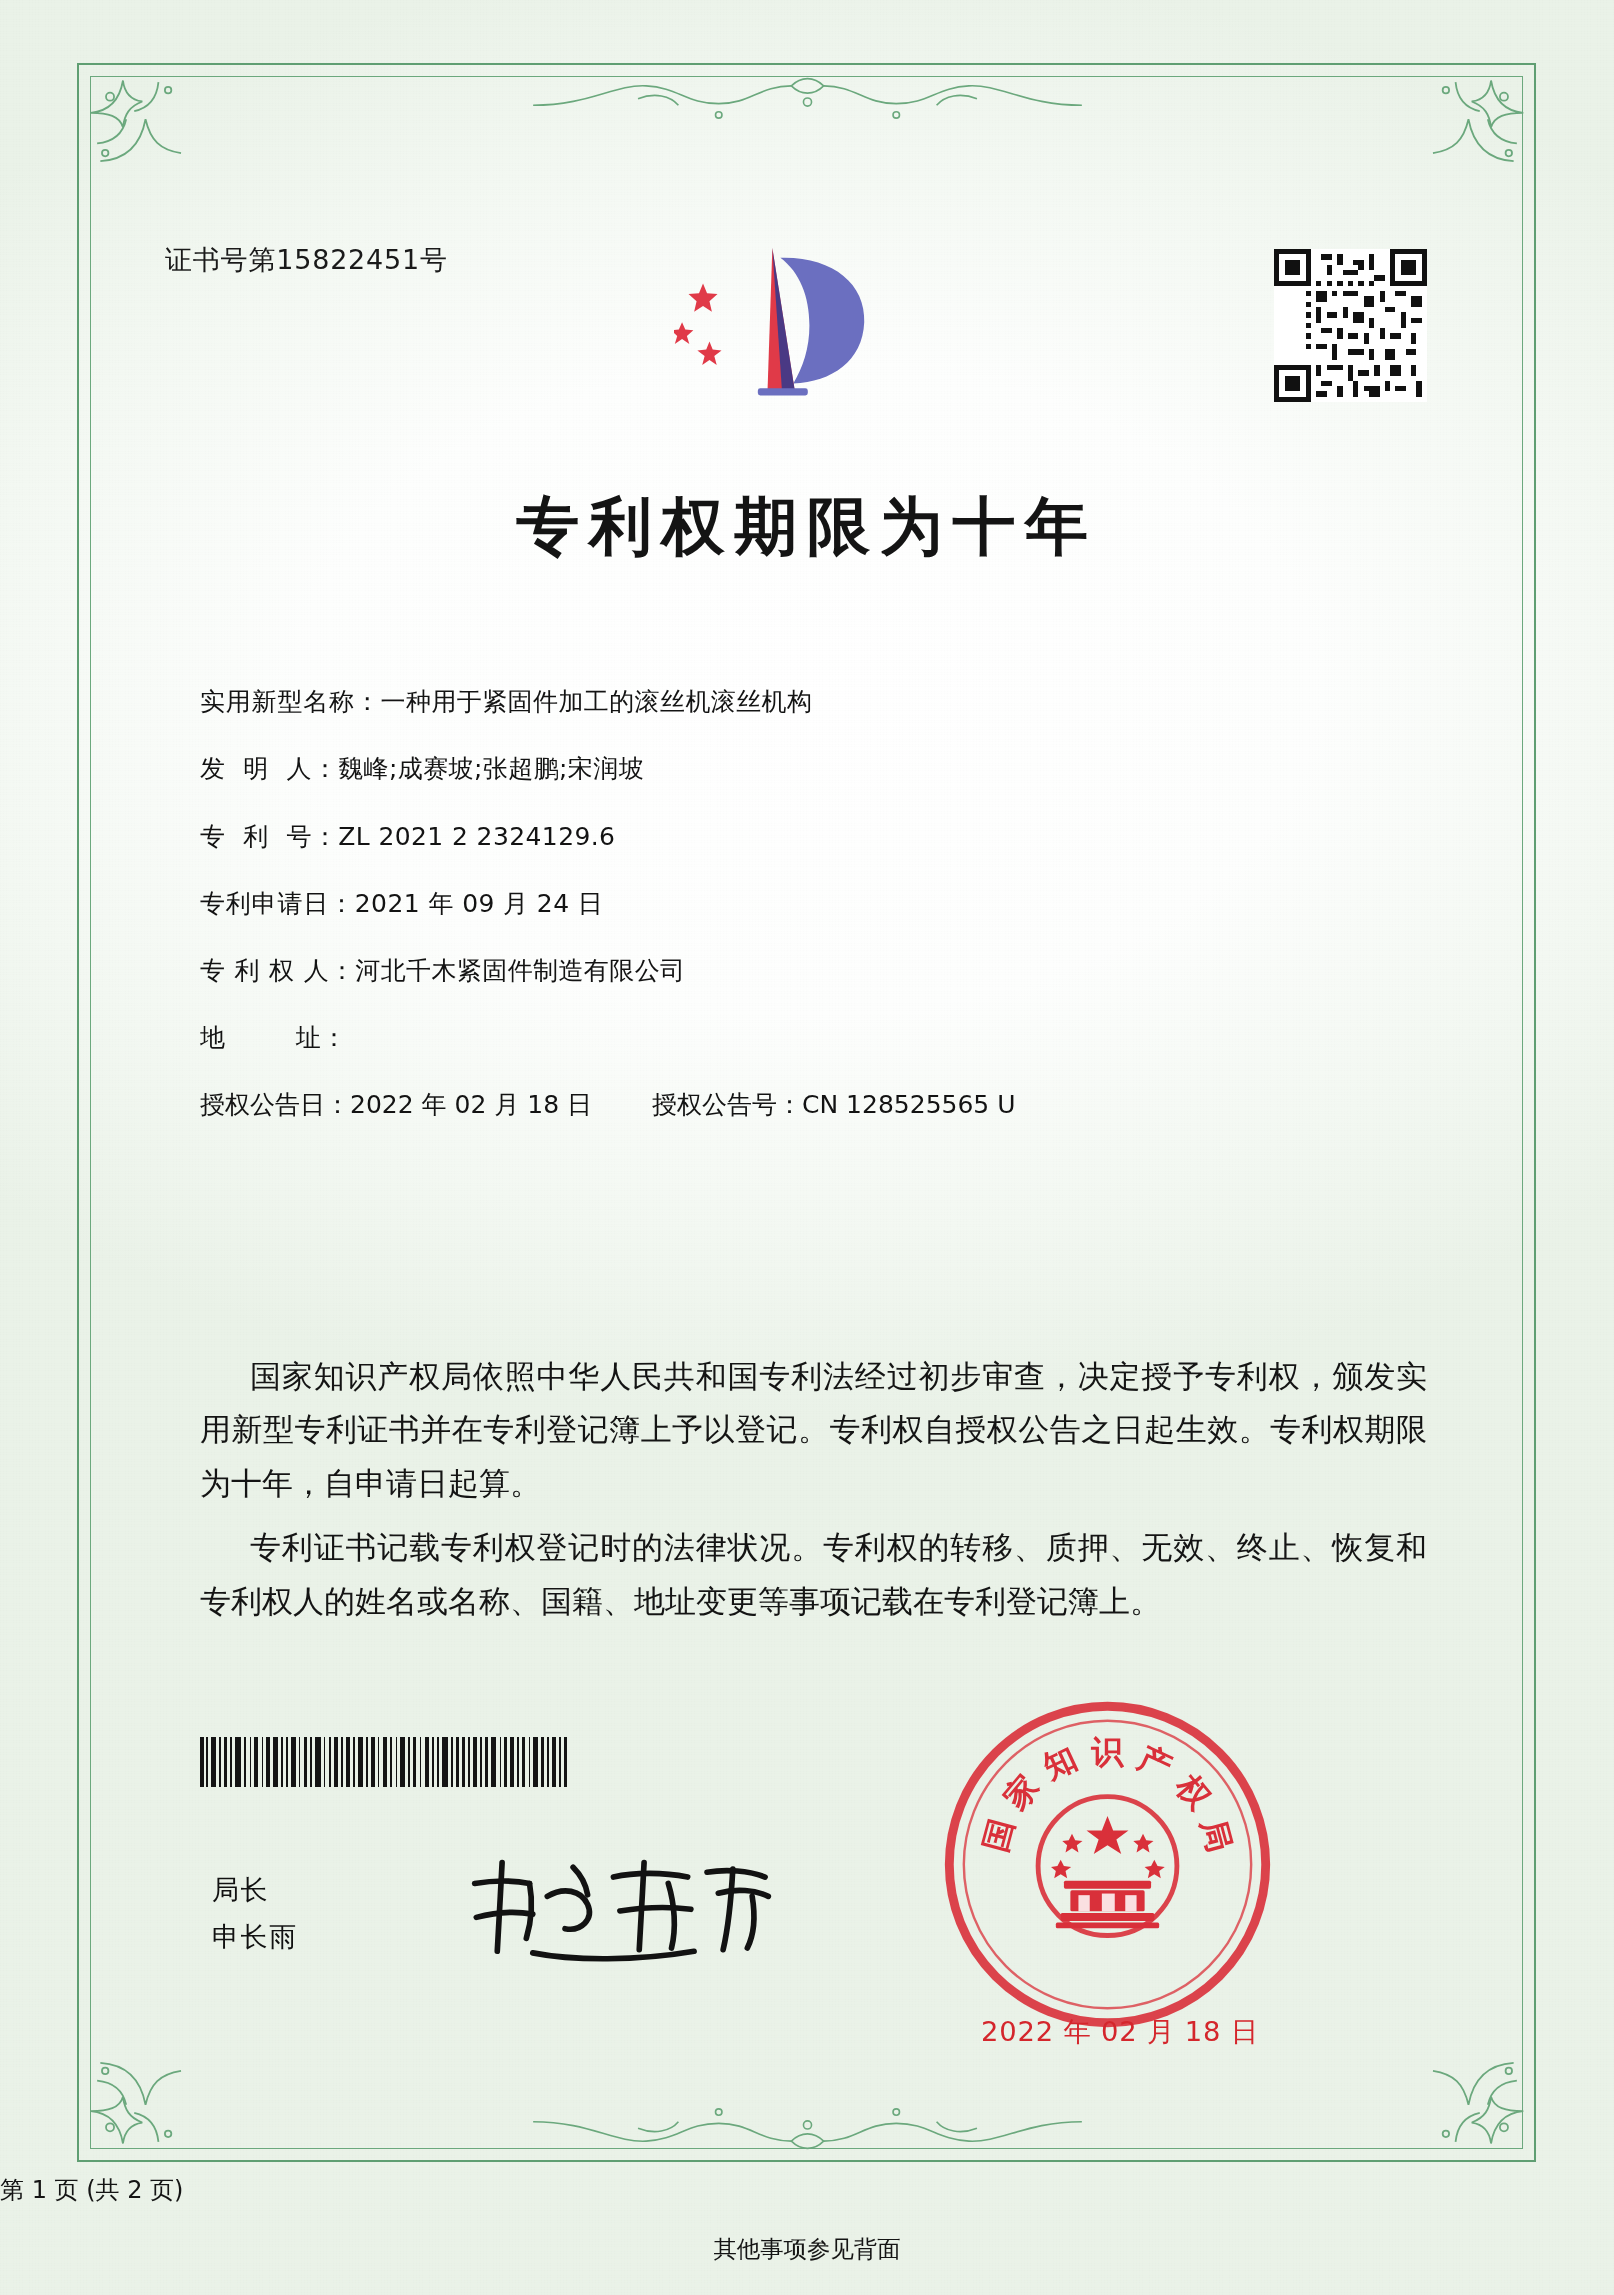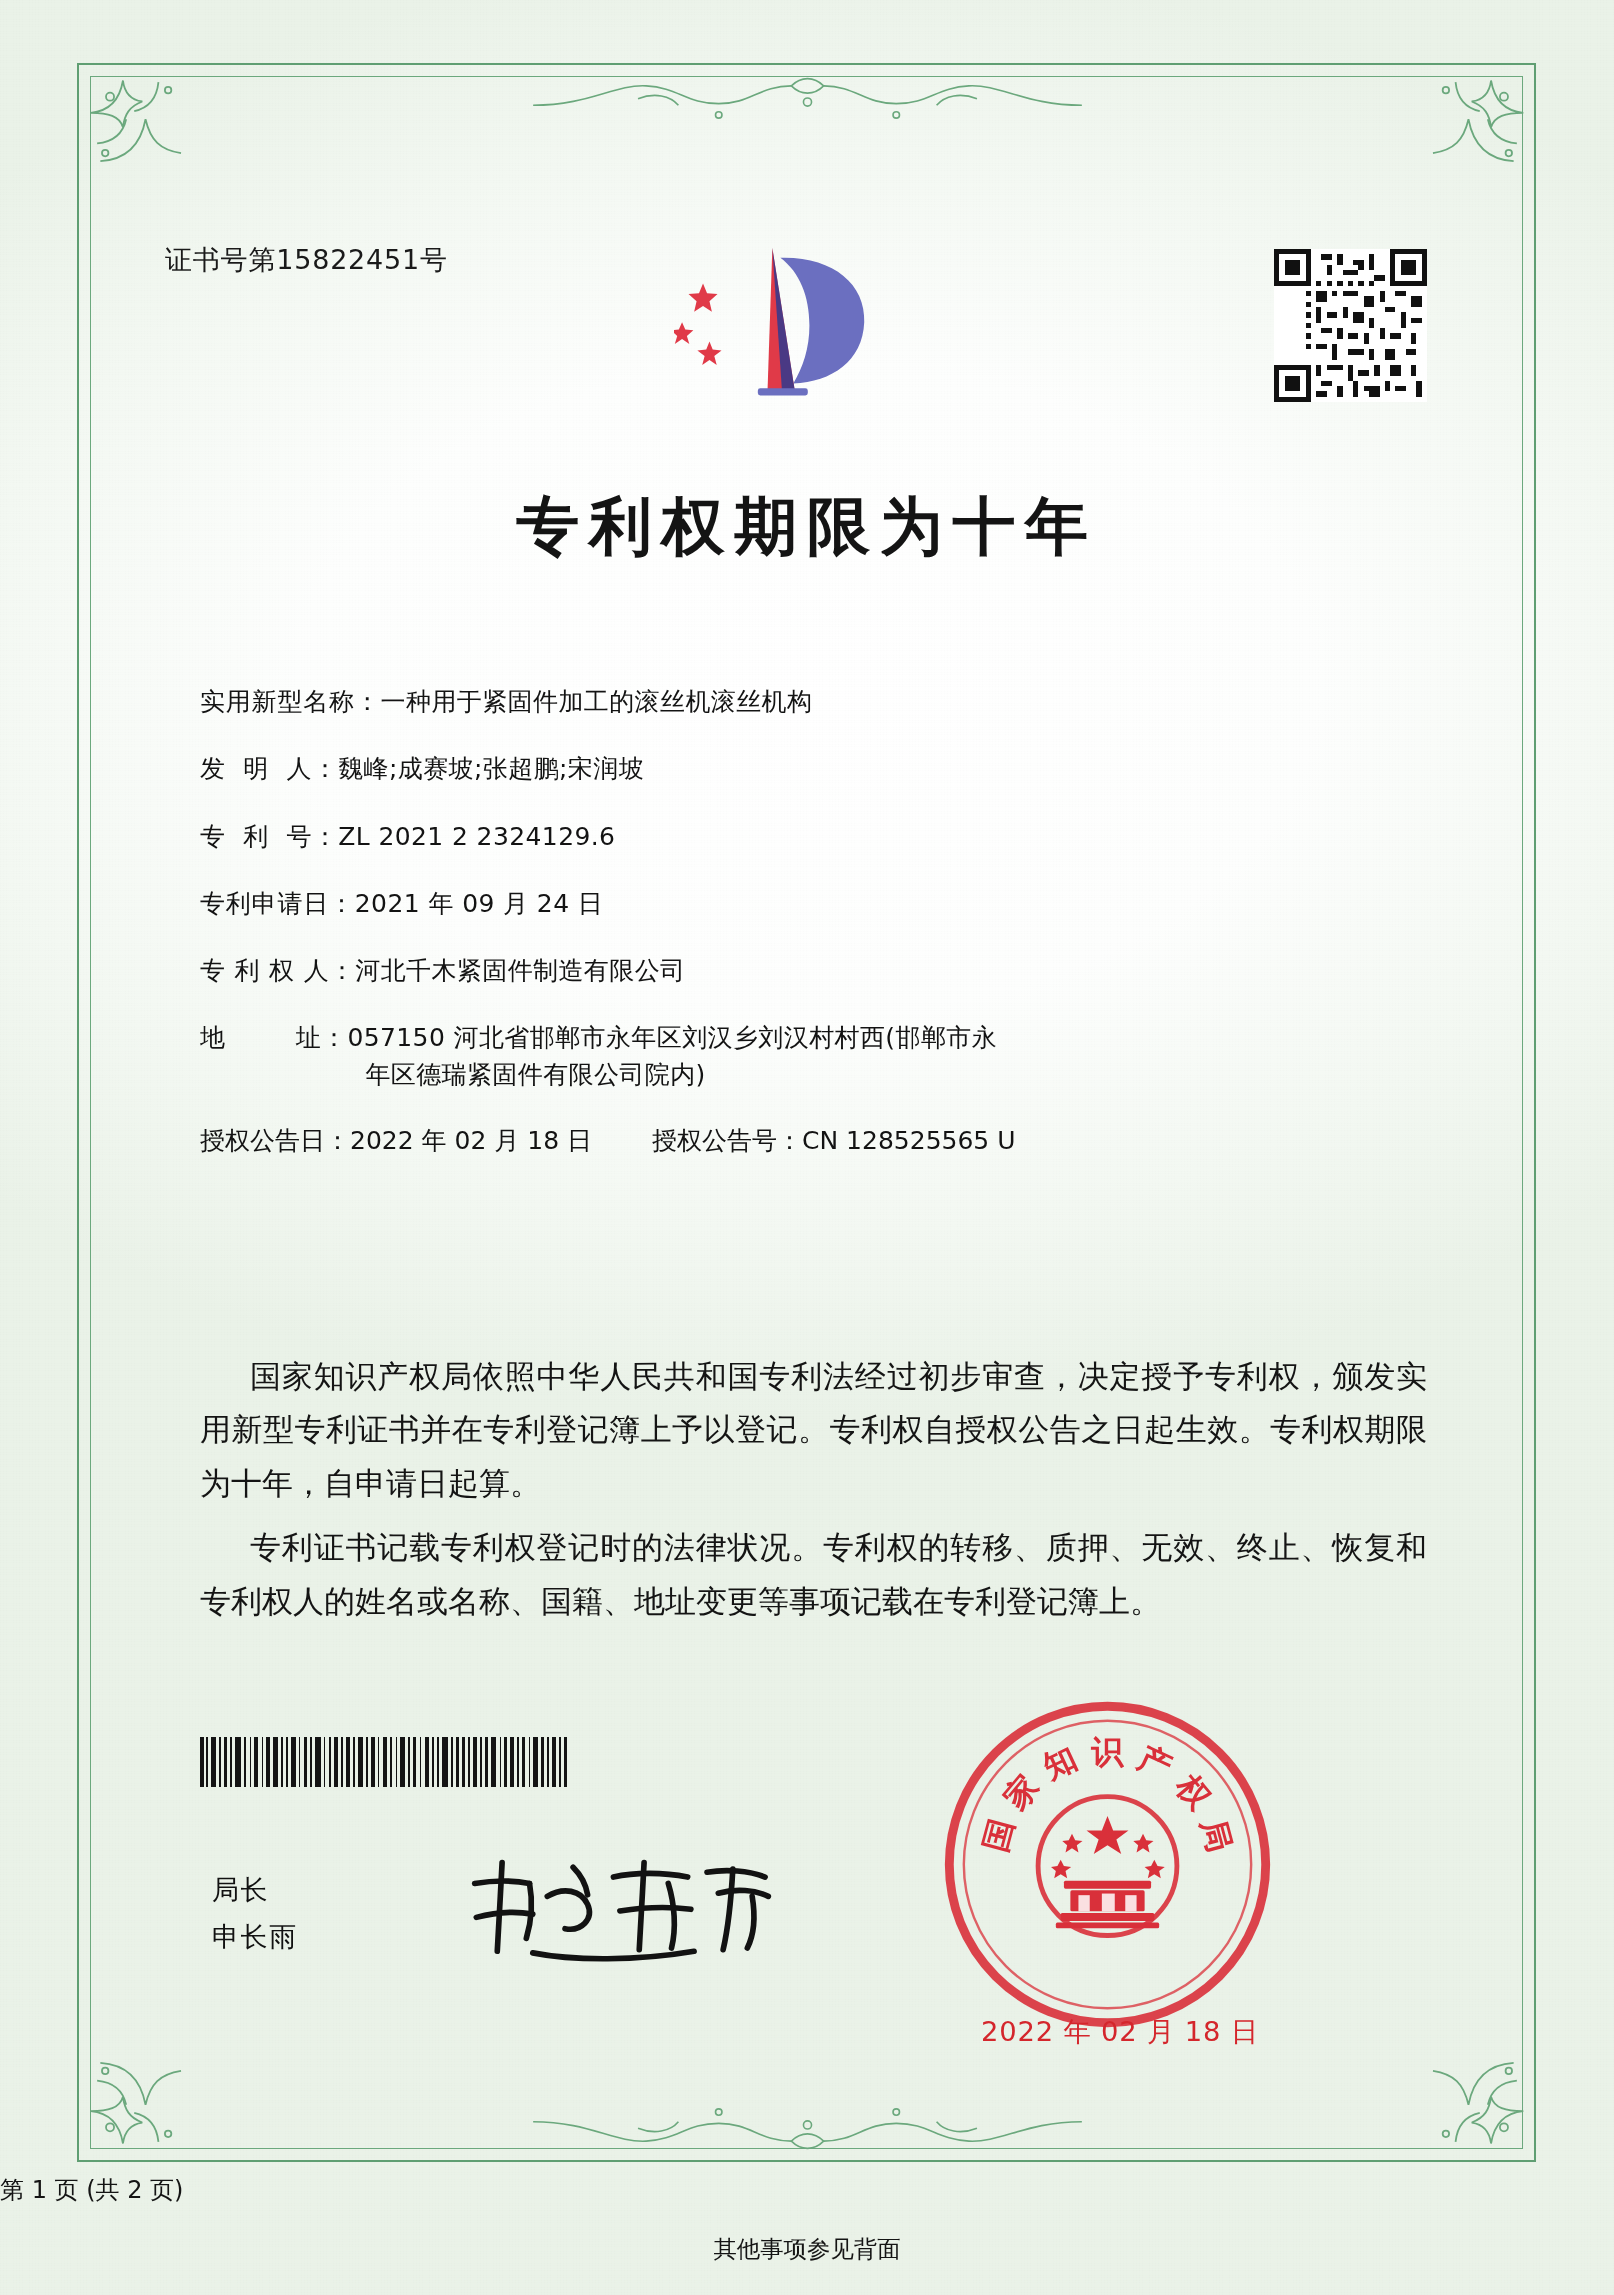--- a/index.html
+++ b/index.html
@@ -125,21 +125,21 @@
   .fields {
     position: absolute;
     left: 200px;
     top: 684px;
     width: 1227px;
     font-family: "DejaVu Sans", sans-serif;
     color: #131313;
   }
   .frow {
     display: flex;
-    align-items: flex-start;
+    align-items: center;
     margin-bottom: 31px;
     font-size: 25px;
     line-height: 1.45;
   }
   .flabel {
     flex: 0 0 auto;
     white-space: pre;
     letter-spacing: 0.8px;
   }
   .fvalue {
@@ -462,24 +462,20 @@
       <span class="fvalue">2021 年 09 月 24 日</span>
     </div>
 
     <div class="frow">
       <span class="flabel">专 利 权 人：</span>
       <span class="fvalue">河北千木紧固件制造有限公司</span>
     </div>
 
     <div class="frow">
       <span class="flabel">地        址：</span>
-      <span class="fvalue">
-        <span>057150 河北省邯郸市永年区刘汉乡刘汉村村西(邯郸市永</span>
-        <span class="l2">年区德瑞紧固件有限公司院内)</span>
-      </span>
     </div>
 
     <div class="frow-dual">
       <span class="seg1">
         <span>授权公告日：</span><span>2022 年 02 月 18 日</span>
       </span>
       <span class="seg2">
         <span>授权公告号：</span><span>CN 128525565 U</span>
       </span>
     </div>

